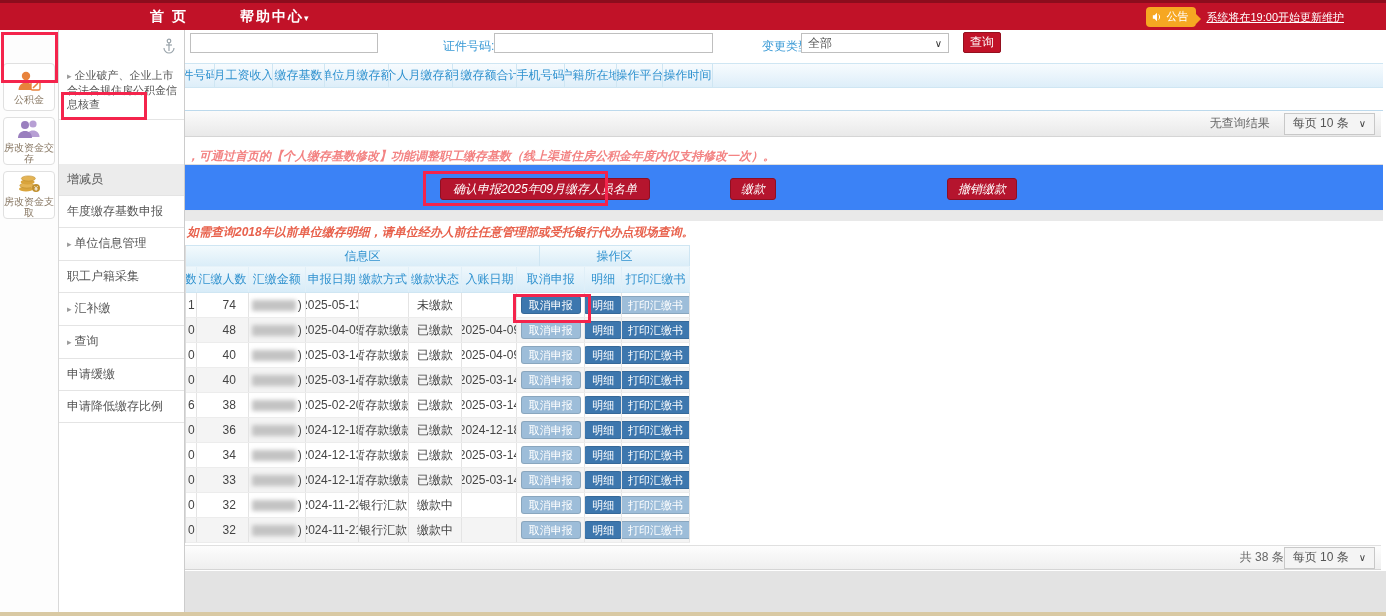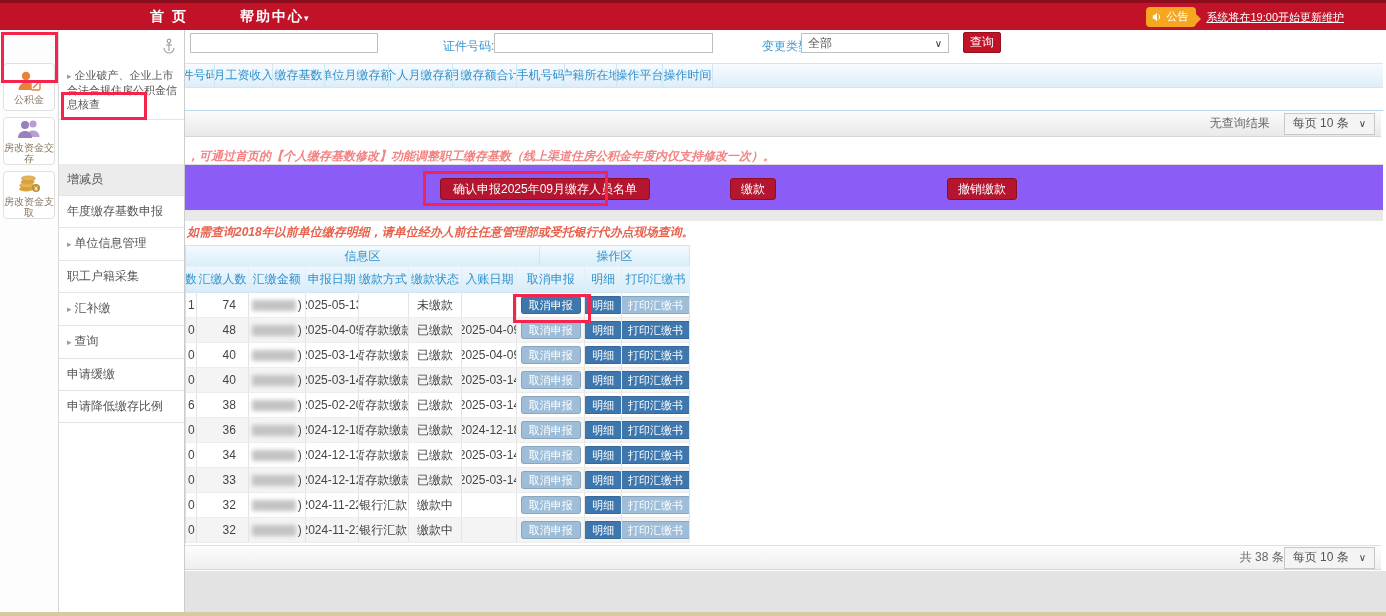--- a/index.html
+++ b/index.html
@@ -51,21 +51,21 @@
   .pagebar{position:absolute;left:0;width:1196px;height:26px;background:linear-gradient(#fbfbfb,#e9e9e9);border-bottom:1px solid #d5d5d5;
            box-sizing:border-box;display:flex;align-items:center;justify-content:flex-end;padding-right:6px;color:#666;}
   .pagebar .info-txt{margin-right:14px;}
   .psize{border:1px solid #c8c8c8;background:#f4f4f4;height:20px;display:flex;align-items:center;gap:10px;padding:0 8px;cursor:pointer;color:#555;}
   .psize .chev{font-size:10px;color:#444;}
 
   .notice{position:absolute;left:2px;font-size:12px;font-style:italic;font-weight:bold;white-space:nowrap;}
   .notice.red{color:#f38383;top:118px;}
   .notice.orange{color:#e8614c;top:194px;}
 
-  .panel-buttons{position:absolute;left:0;top:134px;width:1198px;height:47px;border-top:1px solid #ddd;border-bottom:1px solid #e6e6e6;background:#8b5cf6;box-sizing:border-box;}
+  .panel-buttons{position:absolute;left:0;top:134px;width:1198px;height:47px;border-top:1px solid #ddd;border-bottom:1px solid #e6e6e6;background:#3b82f6;box-sizing:border-box;font-style:italic;}
   .btn-dark{position:absolute;background:#b5152e;color:#fff;border:1px solid #8f0f22;border-radius:3px;font-size:12px;
             display:flex;align-items:center;justify-content:center;cursor:pointer;box-sizing:border-box;height:22px;}
   .grey-band{position:absolute;left:0;top:181px;width:1198px;height:10px;background:#e9e9e9;}
 
   
   .table2{position:absolute;left:0;top:215px;width:505px;border-left:1px solid #dcdcdc;box-sizing:border-box;}
   .t2-group{display:flex;height:22px;background:linear-gradient(#f3fafd,#daedf8);border-top:1px solid #cfe6f3;border-bottom:1px solid #e6f2f9;box-sizing:border-box;}
   .t2-group div{display:flex;align-items:center;justify-content:center;color:#3092cf;border-right:1px solid #cfe6f3;box-sizing:border-box;}
   .t2-head{display:flex;height:26px;background:linear-gradient(#eef7fc,#d8ecf8);border-bottom:1px solid #cfe6f3;box-sizing:border-box;}
   .t2-head .hcell{display:flex;align-items:center;justify-content:center;color:#3092cf;font-size:12px;border-right:1px solid #e0eff8;box-sizing:border-box;white-space:nowrap;overflow:hidden;}

